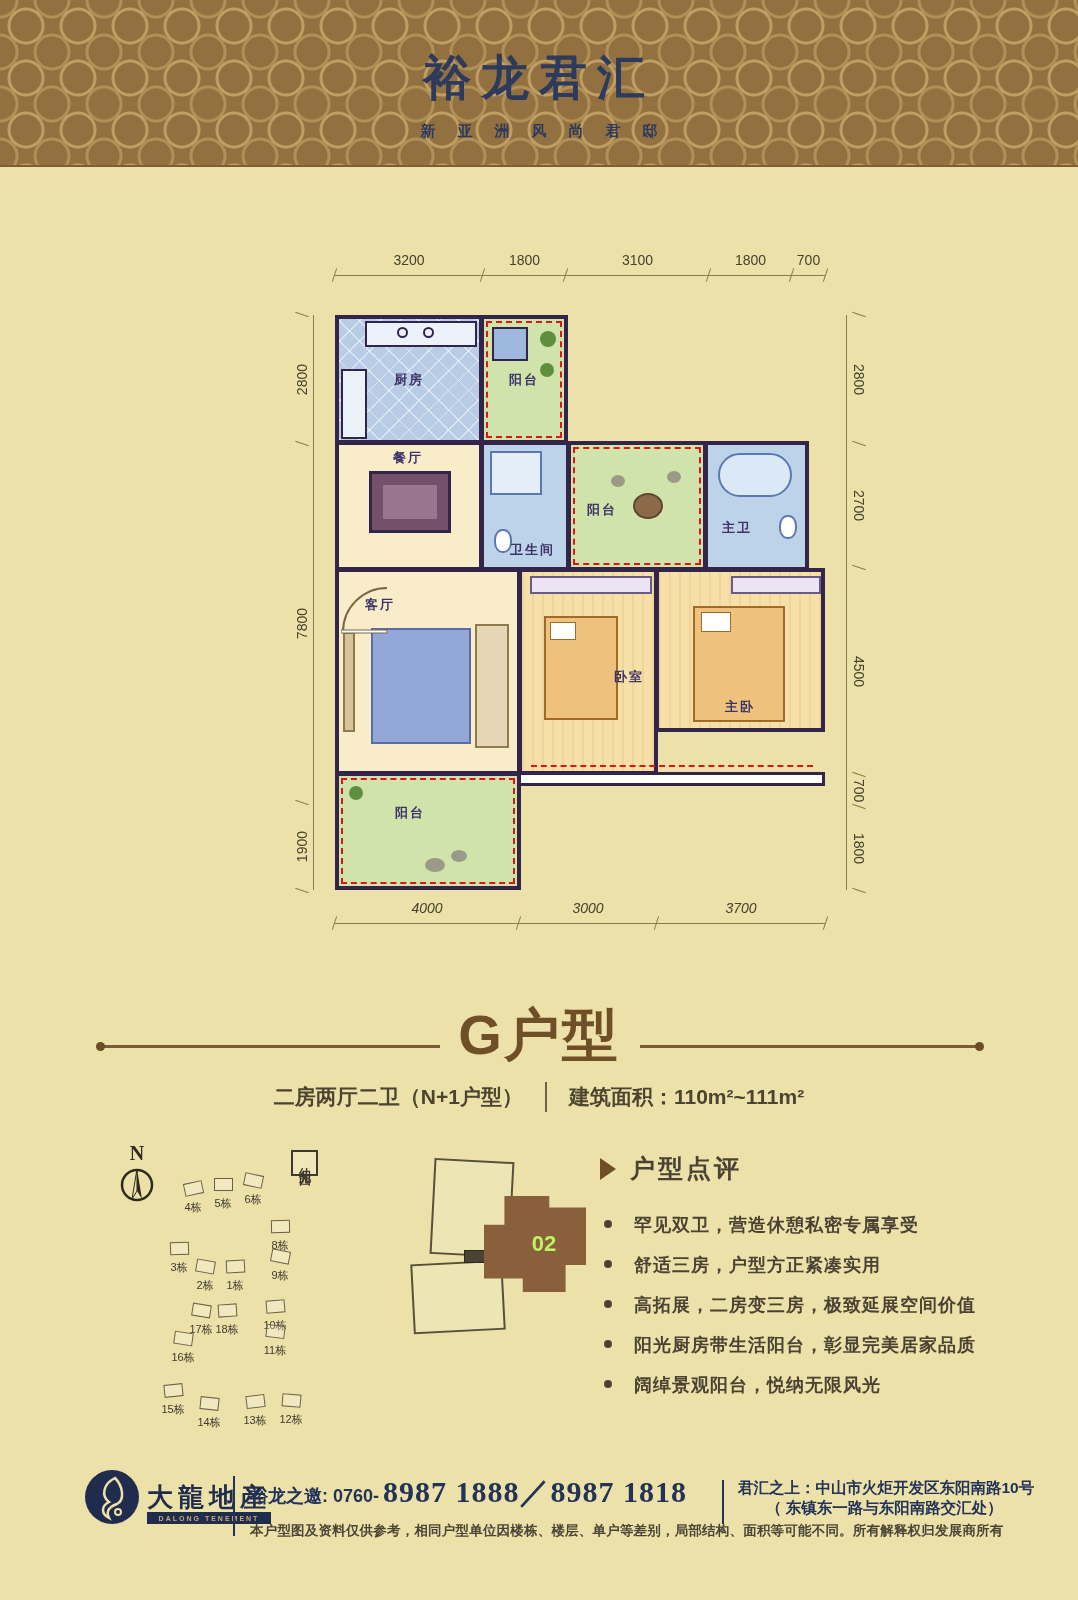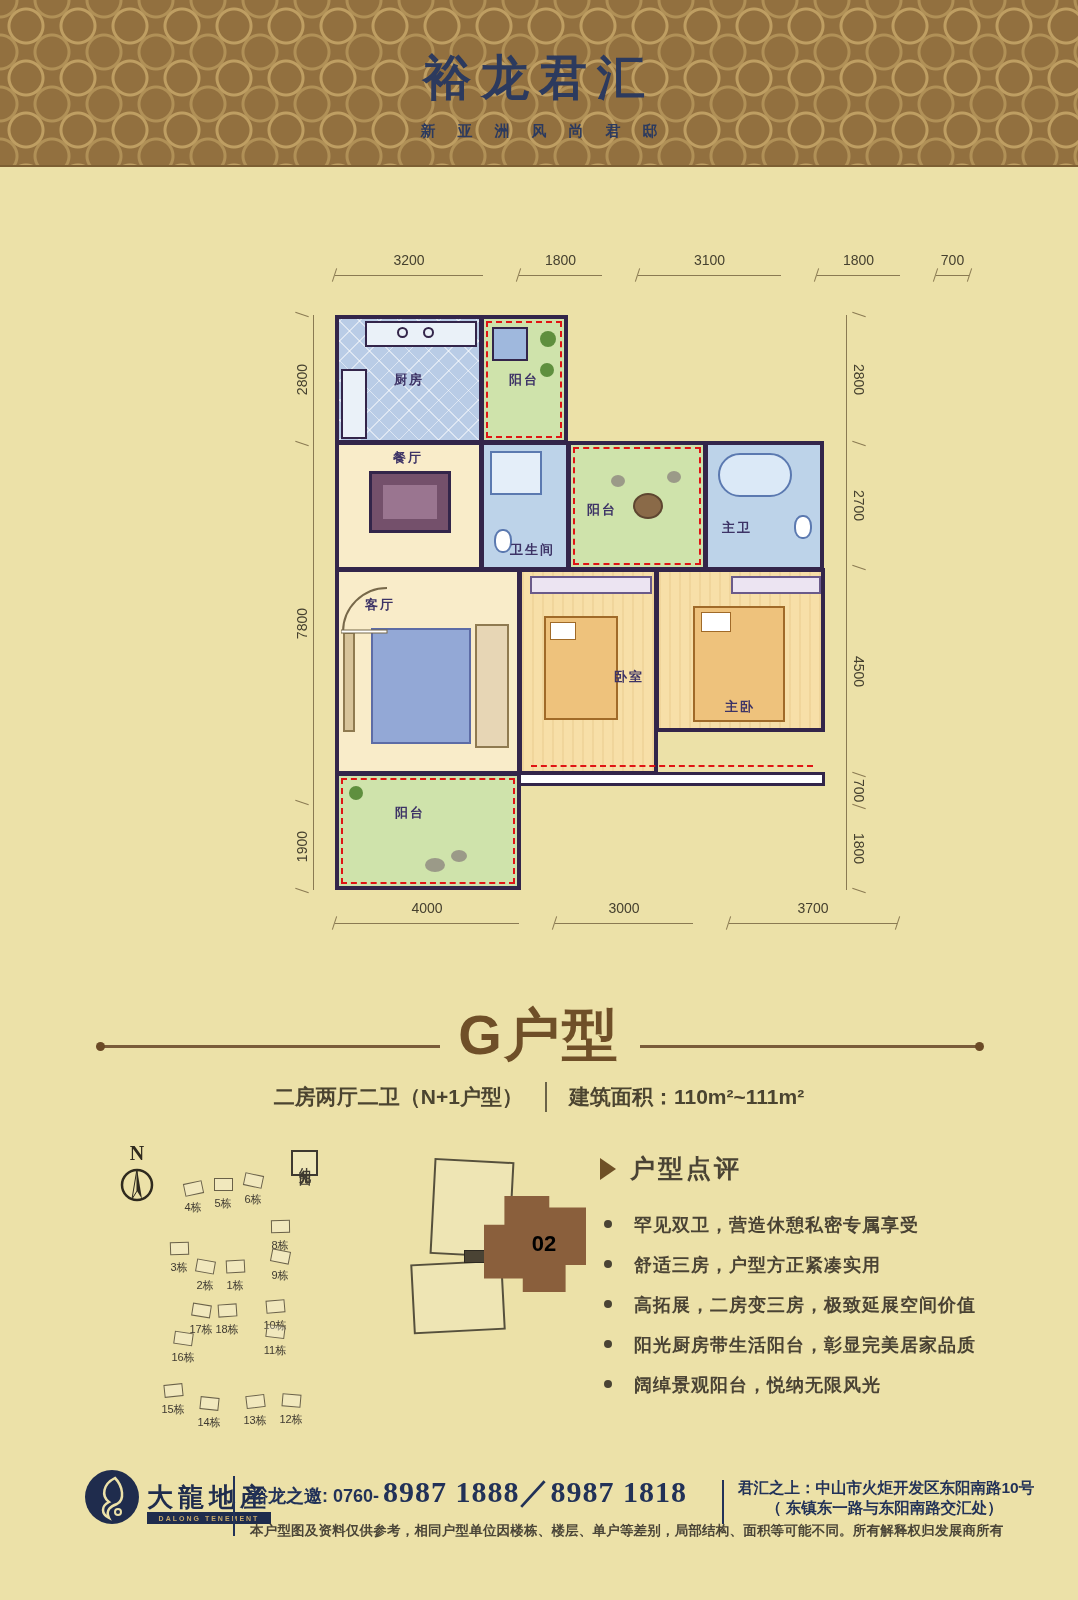--- a/index.html
+++ b/index.html
@@ -13,21 +13,21 @@
       radial-gradient(circle, rgba(0,0,0,0) 15px, rgba(205,174,110,.75) 16px, rgba(205,174,110,.75) 18px, rgba(0,0,0,0) 19px),
       radial-gradient(circle, rgba(0,0,0,0) 15px, rgba(201,170,107,.55) 16px, rgba(201,170,107,.55) 18px, rgba(0,0,0,0) 19px);
     background-size:52px 52px;background-position:0 0,26px 26px;
     border-bottom:2px solid #7d5f33;}
   .brand{position:absolute;left:0;top:46px;width:100%;text-align:center;color:#2c3a5e;}
   .brand .t{font-size:48px;font-weight:bold;letter-spacing:10px;}
   .brand .s{margin-top:12px;font-size:15px;font-weight:bold;letter-spacing:22px;text-indent:22px;}
 
   
   .plan-section{position:absolute;left:0;top:240px;width:1078px;height:745px;}
-  .dim-h{position:absolute;display:flex;gap:36px;}
+  .dim-h{position:absolute;display:flex;}
   .dim-h .seg{position:relative;height:24px;border-bottom:1px solid #8a7a52;box-sizing:border-box;
     font-size:14px;color:#46412f;text-align:center;}
   .dim-h .seg::before{content:"";position:absolute;left:-1px;bottom:-7px;width:1px;height:14px;background:#8a7a52;transform:rotate(18deg);}
   .dim-h .seg:last-child::after{content:"";position:absolute;right:-1px;bottom:-7px;width:1px;height:14px;background:#8a7a52;transform:rotate(18deg);}
   .dim-v{position:absolute;display:flex;flex-direction:column;width:24px;}
   .dim-v .seg{position:relative;box-sizing:border-box;display:flex;align-items:center;justify-content:center;
     font-size:14px;color:#46412f;}
   .dim-v.left .seg{border-right:1px solid #8a7a52;}
   .dim-v.right .seg{border-left:1px solid #8a7a52;}
   .dim-v .seg::before{content:"";position:absolute;top:-1px;left:5px;width:14px;height:1px;background:#8a7a52;transform:rotate(18deg);}
@@ -63,21 +63,21 @@
   .bldg{position:absolute;width:40px;text-align:center;}
   .bldg .bbox{display:block;width:17px;height:11px;border:1px solid #6a6148;margin:0 auto 2px auto;background:rgba(255,255,250,.25);}
   .bldg .blabel{font-size:11px;color:#3e3930;}
   .kgarten{position:absolute;border:2px solid #3e3930;padding:5px 3px;writing-mode:vertical-rl;letter-spacing:4px;
     font-size:12px;font-weight:bold;color:#3e3930;background:rgba(255,255,250,.2);}
   .keyplan{position:absolute;left:400px;top:1150px;width:175px;height:190px;}
   .kshape{position:absolute;border:2px solid #56503c;background:rgba(255,255,250,.15);}
   .kunit{position:absolute;left:84px;top:46px;width:102px;height:96px;background:#8a5f3c;
     clip-path:polygon(20% 0,64% 0,64% 12%,100% 12%,100% 72%,80% 72%,80% 100%,38% 100%,38% 86%,0 86%,0 30%,20% 30%);
     display:flex;align-items:center;justify-content:center;}
-  .kunit span{font-size:22px;font-weight:bold;color:#000000;margin-left:18px;}
+  .kunit span{font-size:22px;font-weight:bold;color:#bef264;margin-left:18px;}
   .kcore{position:absolute;left:64px;top:100px;width:20px;height:11px;background:#4a4334;border:1px solid #2c2820;}
 
   .review{position:absolute;left:600px;top:1152px;width:420px;color:#4a4334;}
   .rev-title{display:flex;align-items:center;gap:14px;font-size:25px;font-weight:bold;letter-spacing:3px;}
   .tri{width:0;height:0;border-top:11px solid transparent;border-bottom:11px solid transparent;border-left:16px solid #6f5026;}
   .rev-list{list-style:none;margin:28px 0 0 0;padding:0;}
   .rev-list li{position:relative;padding-left:34px;margin-bottom:16px;font-size:18px;font-weight:bold;letter-spacing:1px;}
   .rev-list li::before{content:"";position:absolute;left:4px;top:7px;width:8px;height:8px;border-radius:50%;background:#4a4334;}
 
   
@@ -139,21 +139,21 @@
           <span>4500</span>
         </div>
       <div class="seg" style="height:32px">
           <span>700</span>
         </div>
       <div class="seg" style="height:83px">
           <span>1800</span>
         </div>
     </div>
 
-    <div class="dim-h" style="left:335px;top:660px;">
+    <div class="dim-h" style="left:335px;top:660px;font-style:italic;">
       <div class="seg" style="width:184px"><span>4000</span></div>
       <div class="seg" style="width:138px"><span>3000</span></div>
       <div class="seg" style="width:168px"><span>3700</span></div>
     </div>
 
     <div class="plan">
 
       <div class="room kitchenf" style="left:0;top:0;width:148px;height:129px;">
         <div class="furn" style="left:26px;top:2px;width:112px;height:26px;background:#eaf1f8;border:2px solid #33254a;"></div>
         <div class="furn" style="left:58px;top:8px;width:11px;height:11px;border-radius:50%;border:2px solid #33254a;"></div>
@@ -181,21 +181,21 @@
         <span class="rlabel" style="position:absolute;left:26px;bottom:8px;">卫生间</span>
       </div>
 
       <div class="room balcony" style="left:232px;top:126px;width:140px;height:130px;">
         <div class="furn" style="left:62px;top:48px;width:30px;height:26px;border-radius:50%;background:#8a6a48;border:2px solid #5e4630;"></div>
         <div class="furn" style="left:40px;top:30px;width:14px;height:12px;border-radius:50%;background:#9b9a88;"></div>
         <div class="furn" style="left:96px;top:26px;width:14px;height:12px;border-radius:50%;background:#9b9a88;"></div>
         <span class="rlabel" style="position:absolute;left:16px;top:56px;">阳台</span>
       </div>
 
-      <div class="room bath" style="left:369px;top:126px;width:120px;height:130px;">
+      <div class="room bath" style="left:369px;top:126px;width:105px;height:130px;">
         <div class="furn" style="left:10px;top:8px;width:74px;height:44px;background:#dbe9f7;border:2px solid #5b79b0;border-radius:22px;"></div>
         <div class="furn" style="right:8px;bottom:28px;width:18px;height:24px;background:#fff;border:2px solid #5b79b0;border-radius:45%;"></div>
         <span class="rlabel" style="position:absolute;left:14px;bottom:30px;">主卫</span>
       </div>
 
       <div class="room bedroomf" style="left:183px;top:253px;width:140px;height:207px;">
         <div class="furn" style="left:8px;top:4px;width:122px;height:18px;background:#ece4f2;border:2px solid #6a5a8a;"></div>
         <div class="furn" style="left:22px;top:44px;width:74px;height:104px;background:#eec27c;border:2px solid #a06a28;"></div>
         <div class="furn" style="left:28px;top:50px;width:26px;height:18px;background:#fff;border:1px solid #a06a28;"></div>
         <span class="rlabel" style="position:absolute;right:10px;top:96px;">卧室</span>

